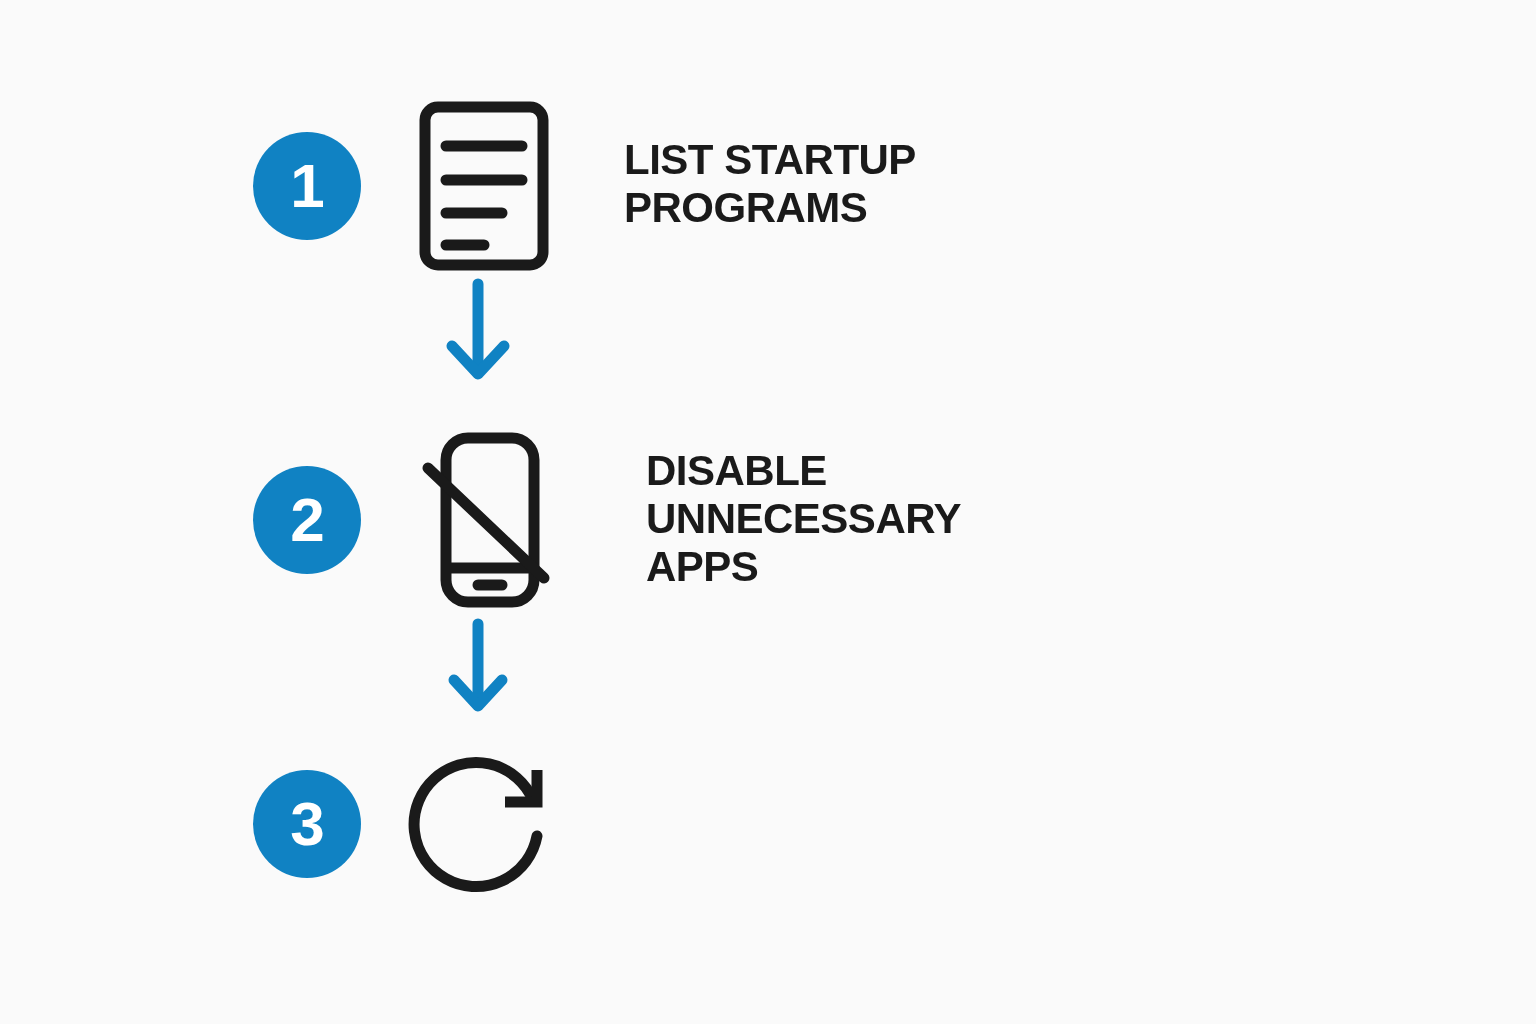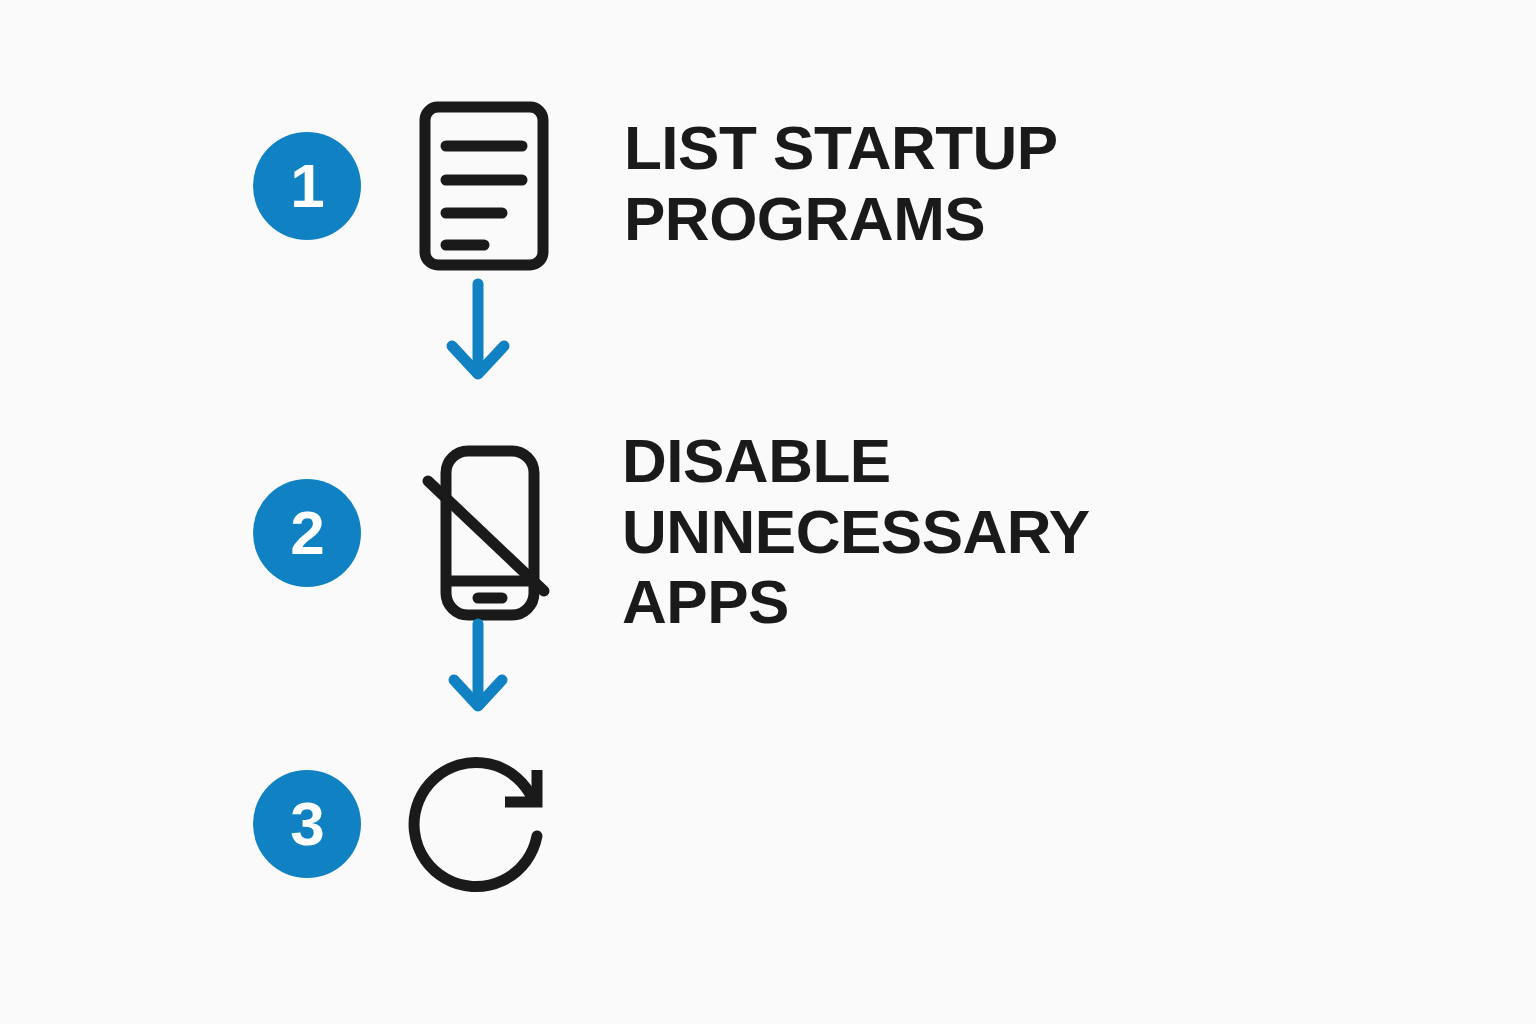--- a/index.html
+++ b/index.html
@@ -56,35 +56,35 @@
     flex: 0 0 auto;
     display: flex;
     align-items: center;
     justify-content: center;
   }
 
   .step-label {
     color: #1A1A1A;
     font-family: "Liberation Sans", sans-serif;
     font-weight: bold;
-    font-size: 62px;
+    font-size: 42px;
     line-height: 1.14;
     letter-spacing: -0.5px;
     text-transform: uppercase;
     white-space: pre-line;
   }
 
   
   #row-1 { left: 253px; top: 100px; }
   #row-1 .step-icon { margin-left: 57px; }
   #row-1 .step-label { margin-left: 74px; margin-top: -4px; }
 
   #row-2 { left: 253px; top: 428px; }
   #row-2 .step-icon { margin-left: 57px; }
-  #row-2 .step-label { margin-left: 68px; margin-top: -2px; }
+  #row-2 .step-label { margin-left: 92px; margin-top: -2px; }
 
   #row-3 { left: 253px; top: 748px; }
   #row-3 .step-icon { margin-left: 52px; }
   #row-3 .step-label { margin-left: 68px; margin-top: 6px; }
 
   
   .connector {
     position: absolute;
   }
   #connector-1 { left: 443px; top: 278px; }

